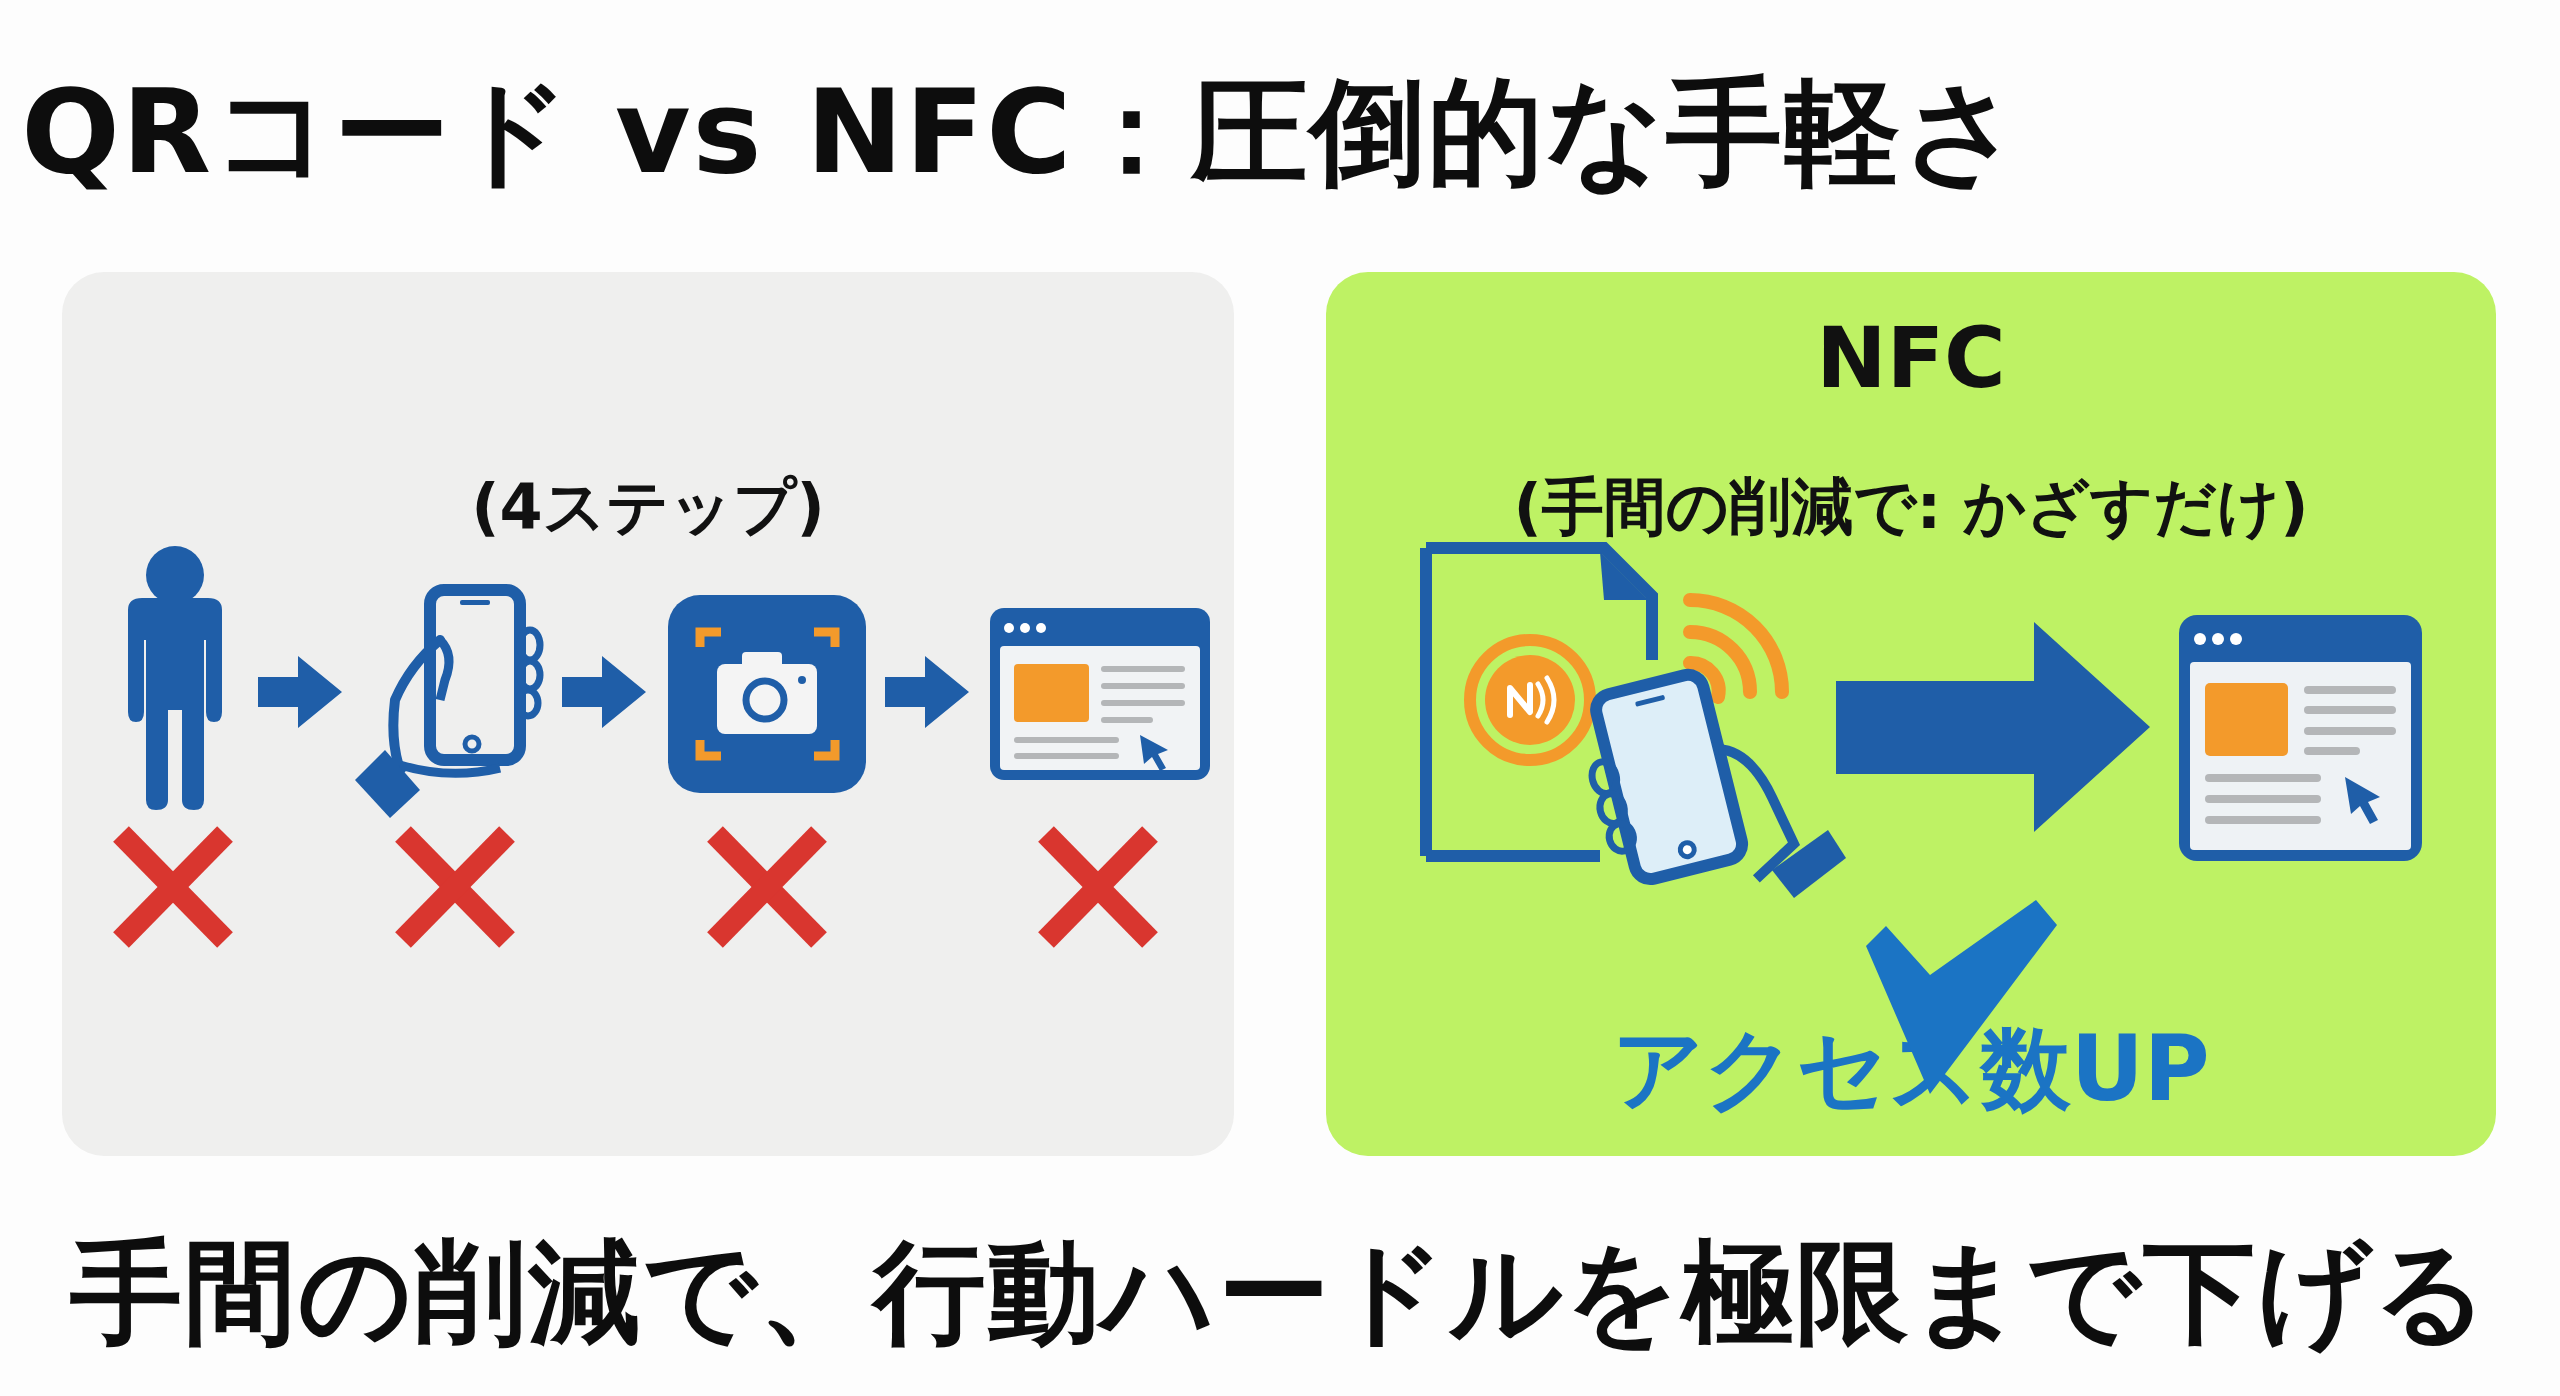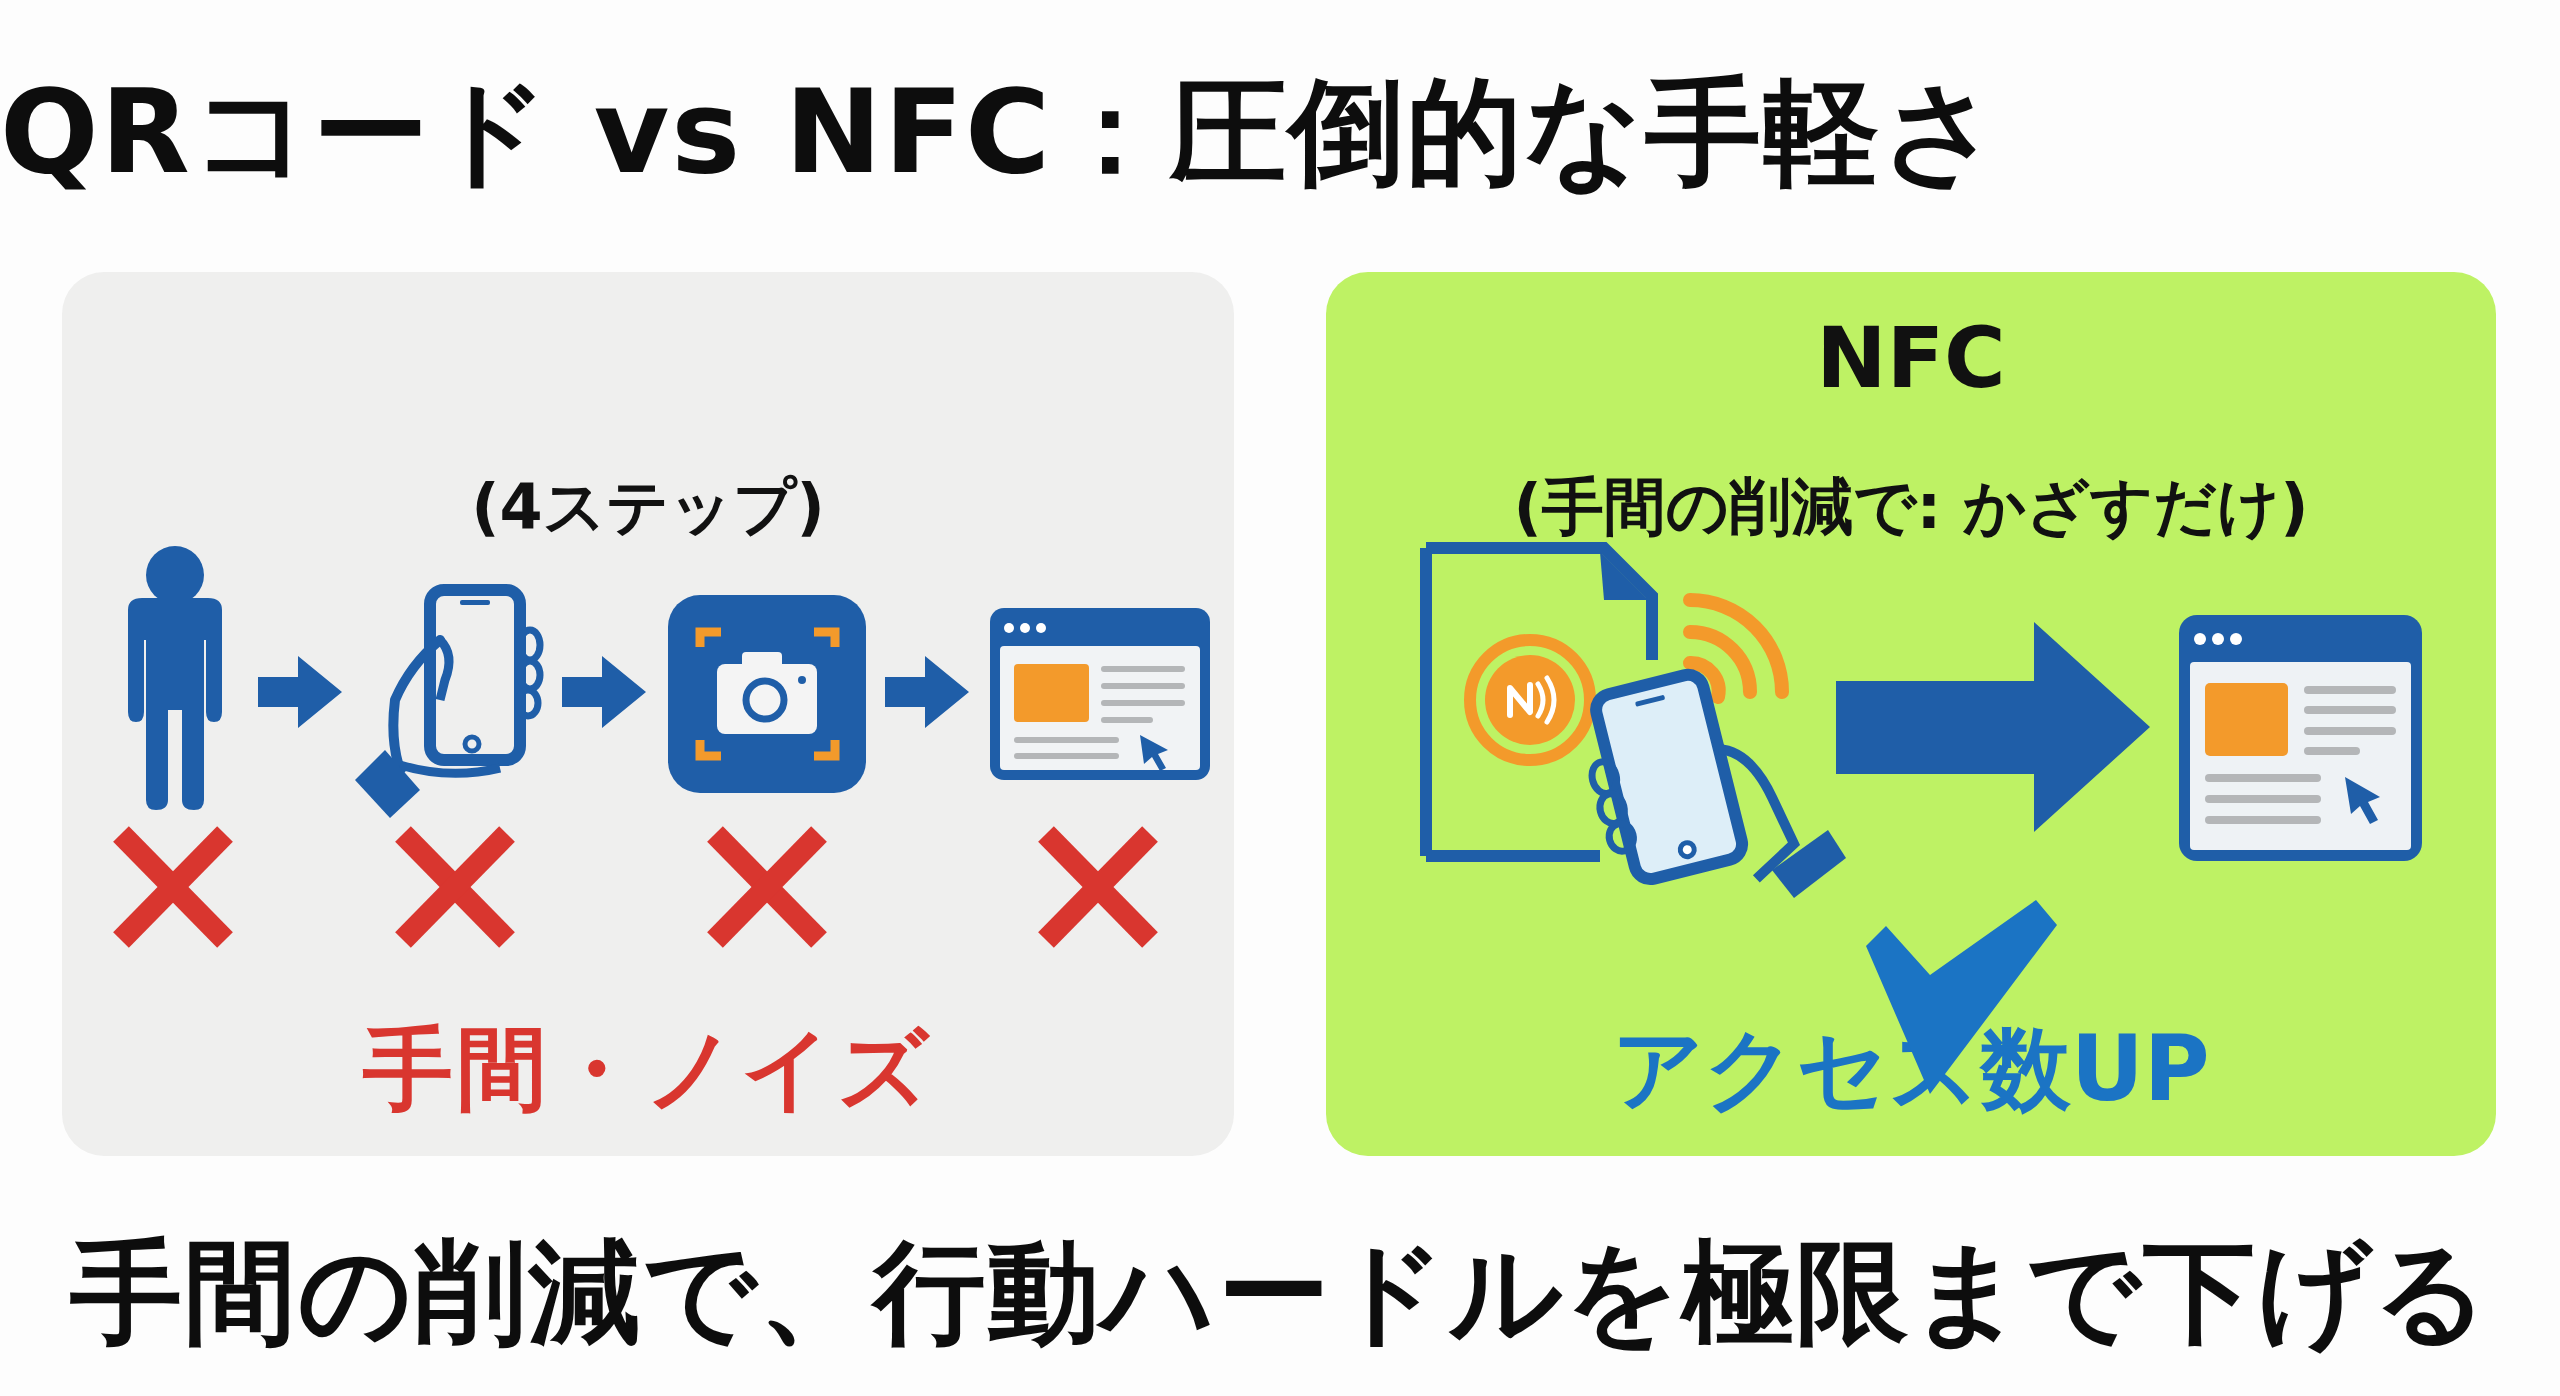--- a/index.html
+++ b/index.html
@@ -3,21 +3,21 @@
 <meta charset="utf-8">
 <style>
   html, body { margin:0; padding:0; }
   body {
     width:2560px; height:1396px; position:relative; overflow:hidden;
     background:#fdfdfd;
     font-family:"DejaVu Sans", "Liberation Sans", sans-serif;
   }
   .abs { position:absolute; }
   .title {
-    left:0; width:2044px; top:62px; 
+    left:0; width:2044px; top:62px; text-align:center;
     font-size:116px; font-weight:bold; color:#0d0d0d; letter-spacing:2px;
     line-height:140px;
   }
   .panel {
     top:272px; height:884px; border-radius:42px;
   }
   .panel.left { left:62px; width:1172px; background:#efefee; }
   .panel.right { left:1326px; width:1170px; background:#bef264; }
   .panel-heading {
     left:0; right:0; text-align:center; font-weight:bold; color:#111;
@@ -37,21 +37,20 @@
   }
   svg { position:absolute; overflow:visible; }
 </style>
 </head>
 <body>
 
 <div class="abs title">QRコード vs NFC：圧倒的な手軽さ</div>
 
 <div class="abs panel left">
   <div class="abs panel-heading ph-sub">(4ステップ)</div>
-  <div class="abs panel-footer footer-red">手間・ノイズ</div>
 </div>
 
 <div class="abs panel right">
   <div class="abs panel-heading ph-main">NFC</div>
   <div class="abs panel-heading ph-sub">(手間の削減で: かざすだけ)</div>
   <div class="abs panel-footer footer-blue">アクセス数UP</div>
 </div>
 
 <svg width="2560" height="1396" style="left:0;top:0;">
 

